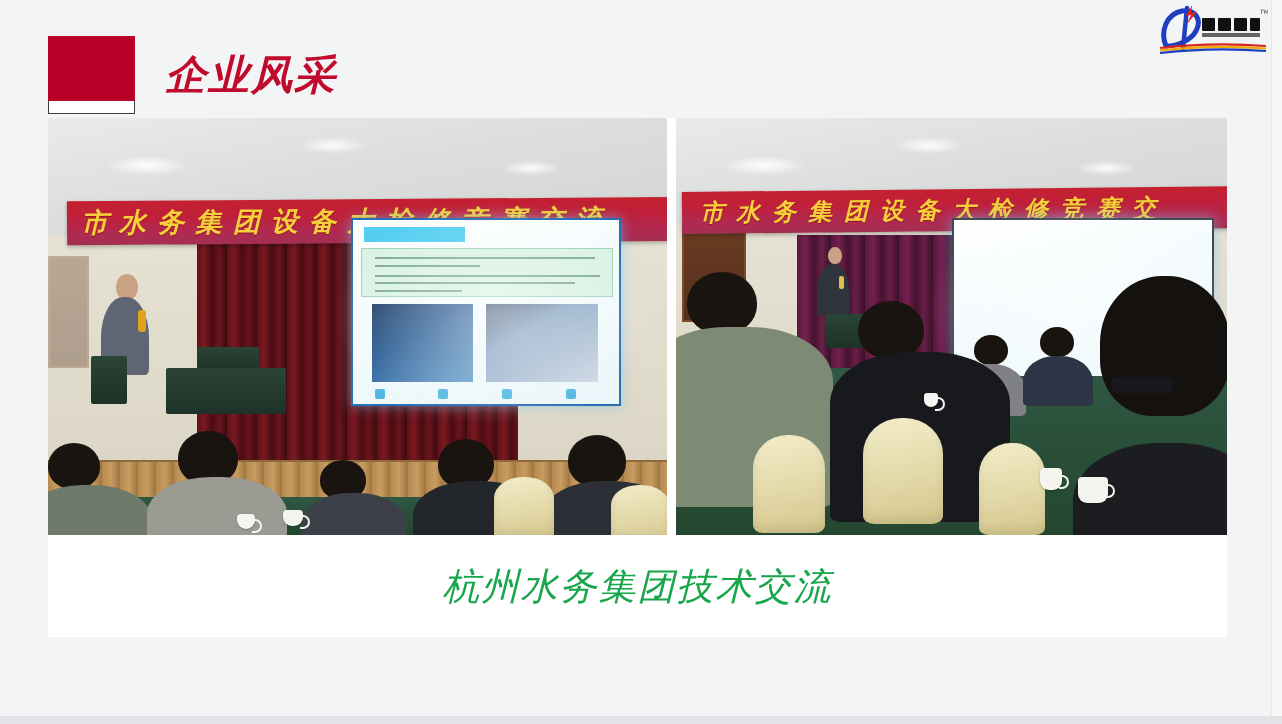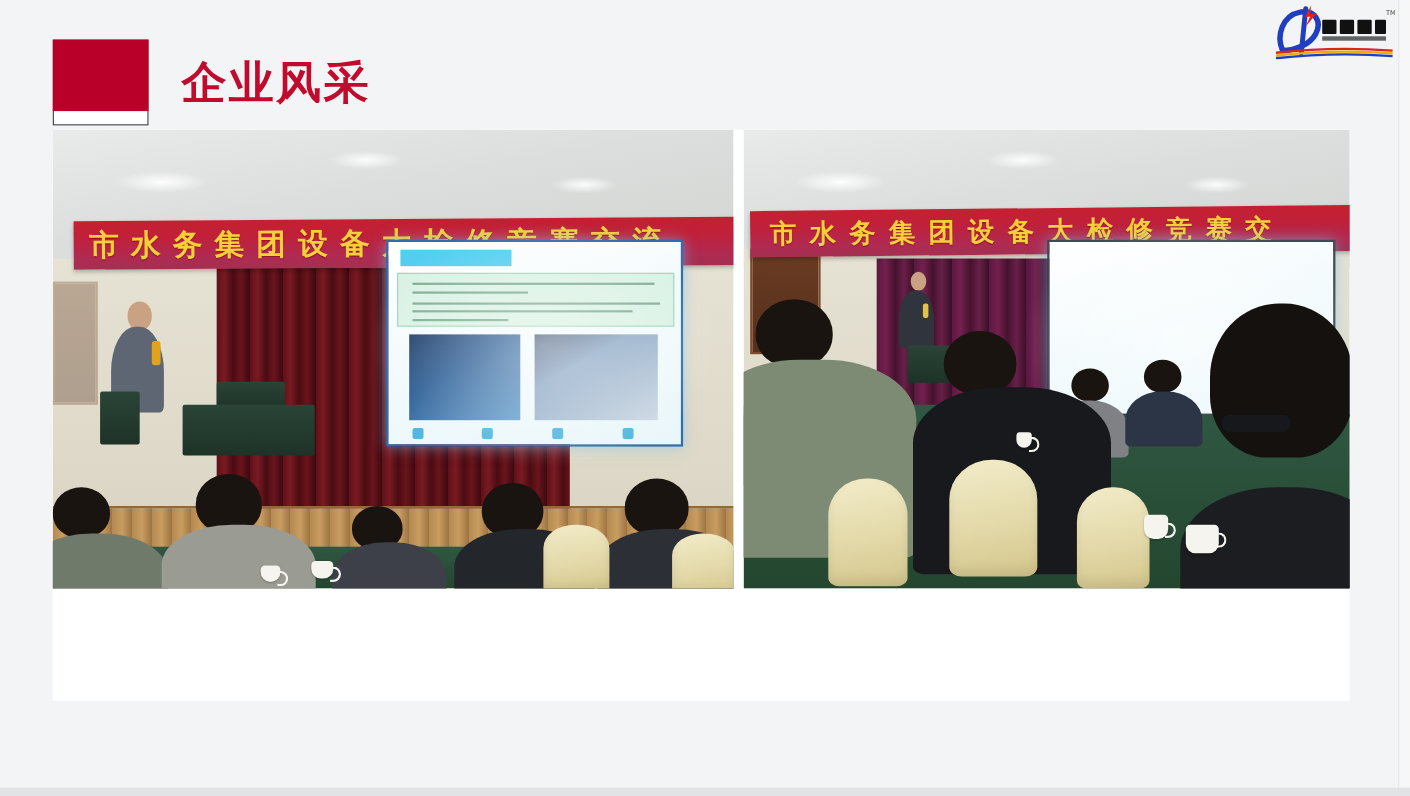--- a/index.html
+++ b/index.html
@@ -17,20 +17,21 @@
   }
 
   
   .page {
     position: absolute;
     left: 0; top: 0;
     width: 1282px;
     height: 724px;
     background: #f3f4f6;
     overflow: hidden;
+    font-style: italic;
   }
   .page-right-edge {
     position: absolute;
     right: 0; top: 0;
     width: 10px; height: 724px;
     background: #f7f7f8;
     border-left: 1px solid #e6e7e9;
   }
   .page-bottom-edge {
     position: absolute;
@@ -421,17 +422,20 @@
         <div class="chair" style="left:14%;top:76%;width:72px;height:98px;"></div>
         <div class="chair" style="left:34%;top:72%;width:80px;height:106px;"></div>
         <div class="chair" style="left:55%;top:78%;width:66px;height:92px;"></div>
 
         <div class="cup" style="left:73%;top:86%;width:30px;height:26px;"></div>
         <div class="cup" style="left:66%;top:84%;width:22px;height:22px;"></div>
         <div class="cup" style="left:45%;top:66%;width:14px;height:14px;"></div>
       </div>
     </div>
 
+    <div class="caption-wrap">
+      <div class="caption">杭州水务集团技术交流</div>
+    </div>
   </div>
 
   <div class="page-right-edge"></div>
   <div class="page-bottom-edge"></div>
 </div>
 
 </body></html>

